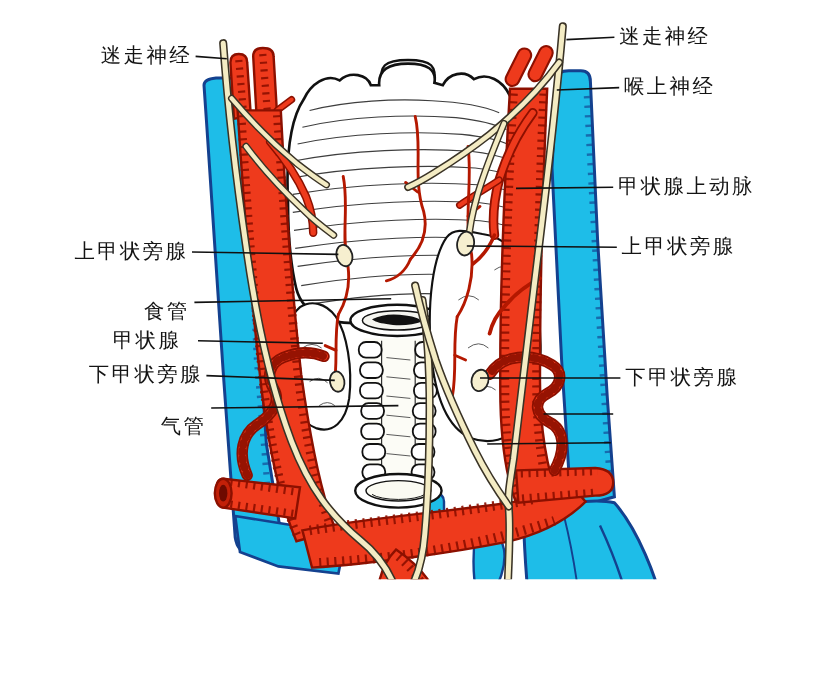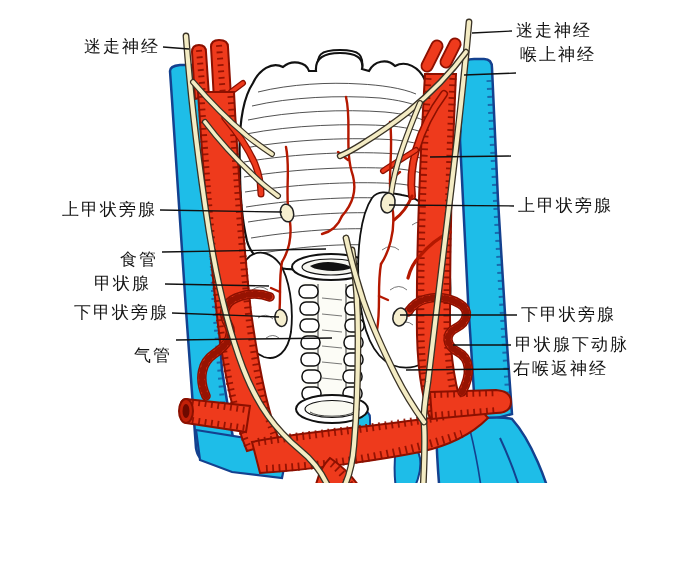--- a/index.html
+++ b/index.html
@@ -262,19 +262,18 @@
 </svg>
 
   <div class="lbl" style="right:527px;top:47px">迷走神经</div>
   <div class="lbl" style="right:530px;top:210px">上甲状旁腺</div>
   <div class="lbl" style="right:529px;top:260px">食管</div>
   <div class="lbl" style="right:536px;top:284px">甲状腺</div>
   <div class="lbl" style="right:518px;top:313px">下甲状旁腺</div>
   <div class="lbl" style="right:515px;top:356px">气管</div>
 
   <div class="lbl" style="left:516px;top:31px">迷走神经</div>
-  <div class="lbl" style="left:520px;top:55px">喉上神经</div>
+  <div class="lbl" style="left:520px;top:73px">喉上神经</div>
+  <div class="lbl" style="left:515px;top:156px">甲状腺上动脉</div>
   <div class="lbl" style="left:518px;top:206px">上甲状旁腺</div>
   <div class="lbl" style="left:521px;top:315px">下甲状旁腺</div>
-  <div class="lbl" style="left:515px;top:345px">甲状腺下动脉</div>
-  <div class="lbl" style="left:513px;top:369px">右喉返神经</div>
 
 </div>
 
 </body></html>

